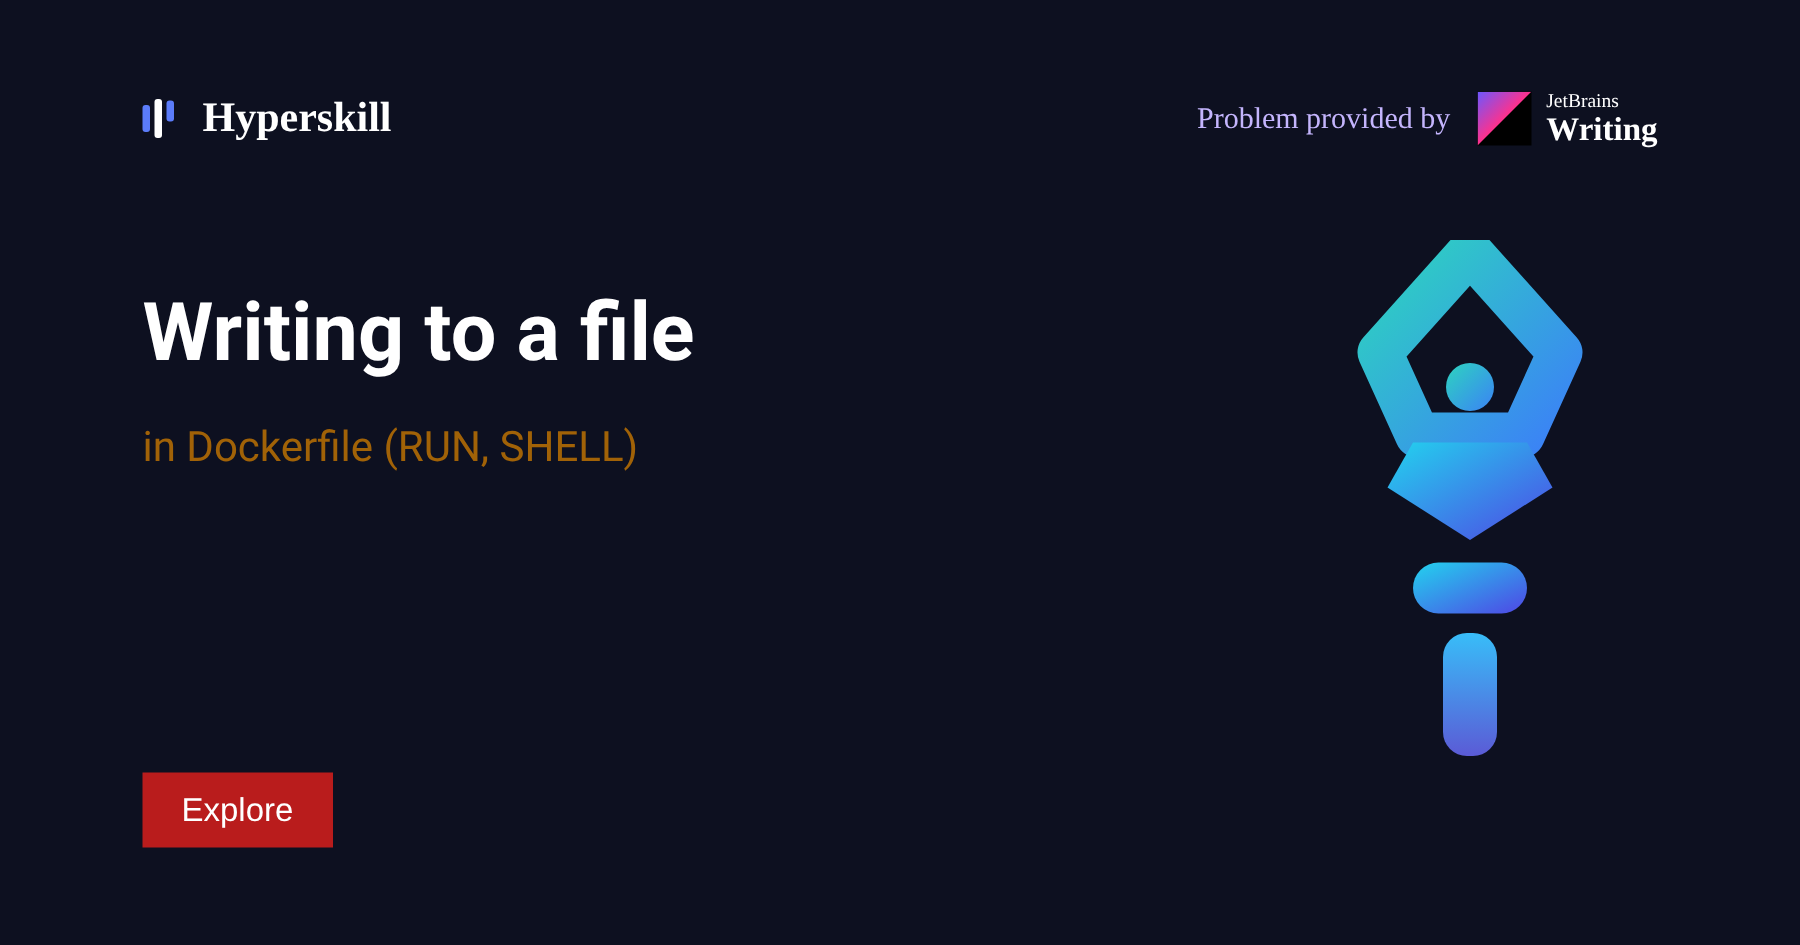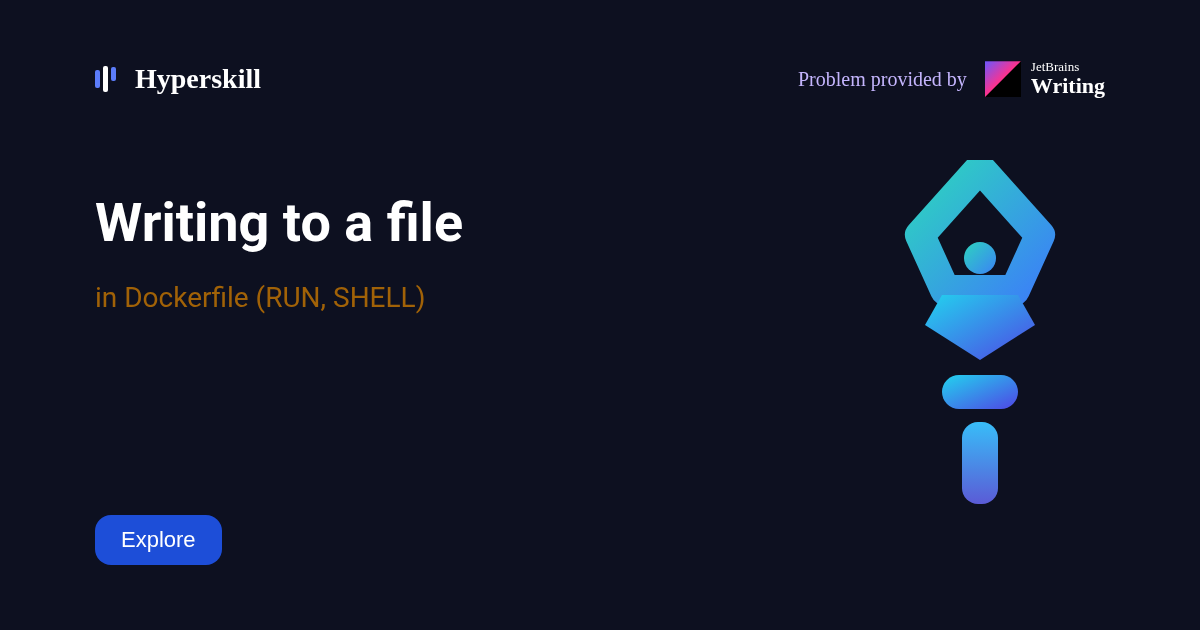--- a/index.html
+++ b/index.html
@@ -127,26 +127,26 @@
       position: absolute;
       right: 130px;
       top: 160px;
       width: 180px;
       height: 350px;
     }
     .explore-btn {
       position: absolute;
       left: 95px;
       bottom: 65px;
-      background: #1d4ed8;
+      background: #b91c1c;
       color: #ffffff;
       font-size: 22px;
       font-weight: 500;
       padding: 12px 26px;
-      border-radius: 16px;
+      border-radius: 0;
       border: none;
       cursor: pointer;
     }
   </style>
 </head>
 <body>
 
 <div class="header">
   <div class="logo-left">
     <div class="hyperskill-icon">

